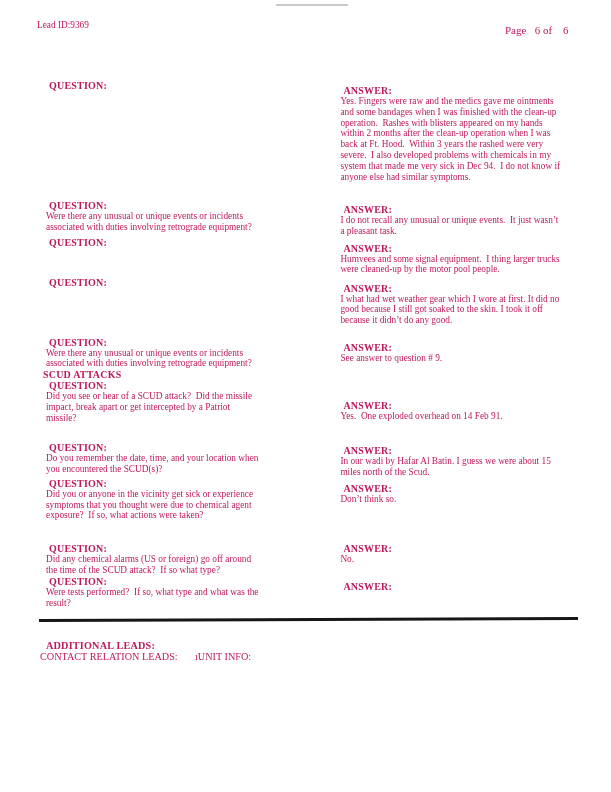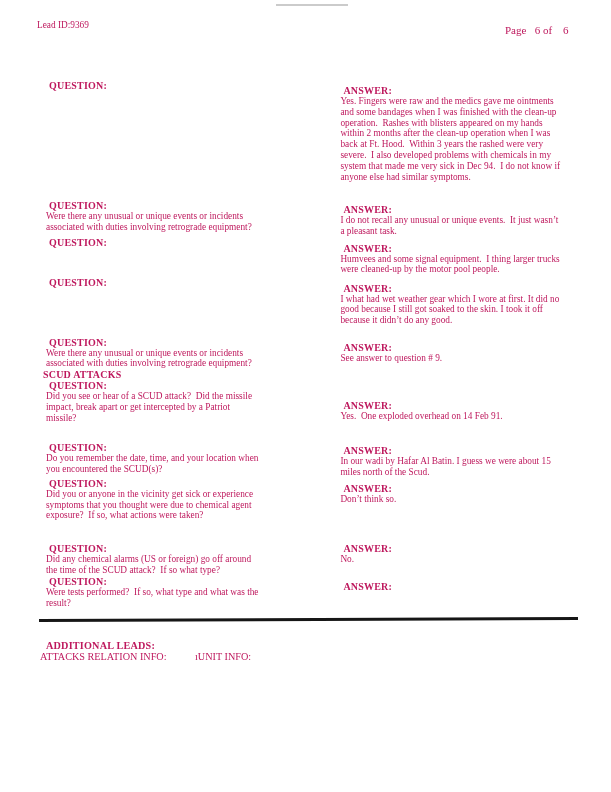--- a/index.html
+++ b/index.html
@@ -213,18 +213,18 @@
       <div class="acol" style="margin-top:5px">
         <div class="h">ANSWER:</div>
         <div class="t"></div>
       </div>
     </div>
 
     <div class="rule"></div>
 
     <div class="footer-h">ADDITIONAL LEADS:</div>
     <div class="footer-line">
-      <span class="contact-label">ATTACKS RELATION INFO:</span>
+      <span class="contact-label">CONTACT RELATION LEADS:</span>
       <span class="unit-label">ıUNIT INFO:</span>
     </div>
 
   </div>
 </div>
 
 </body></html>

